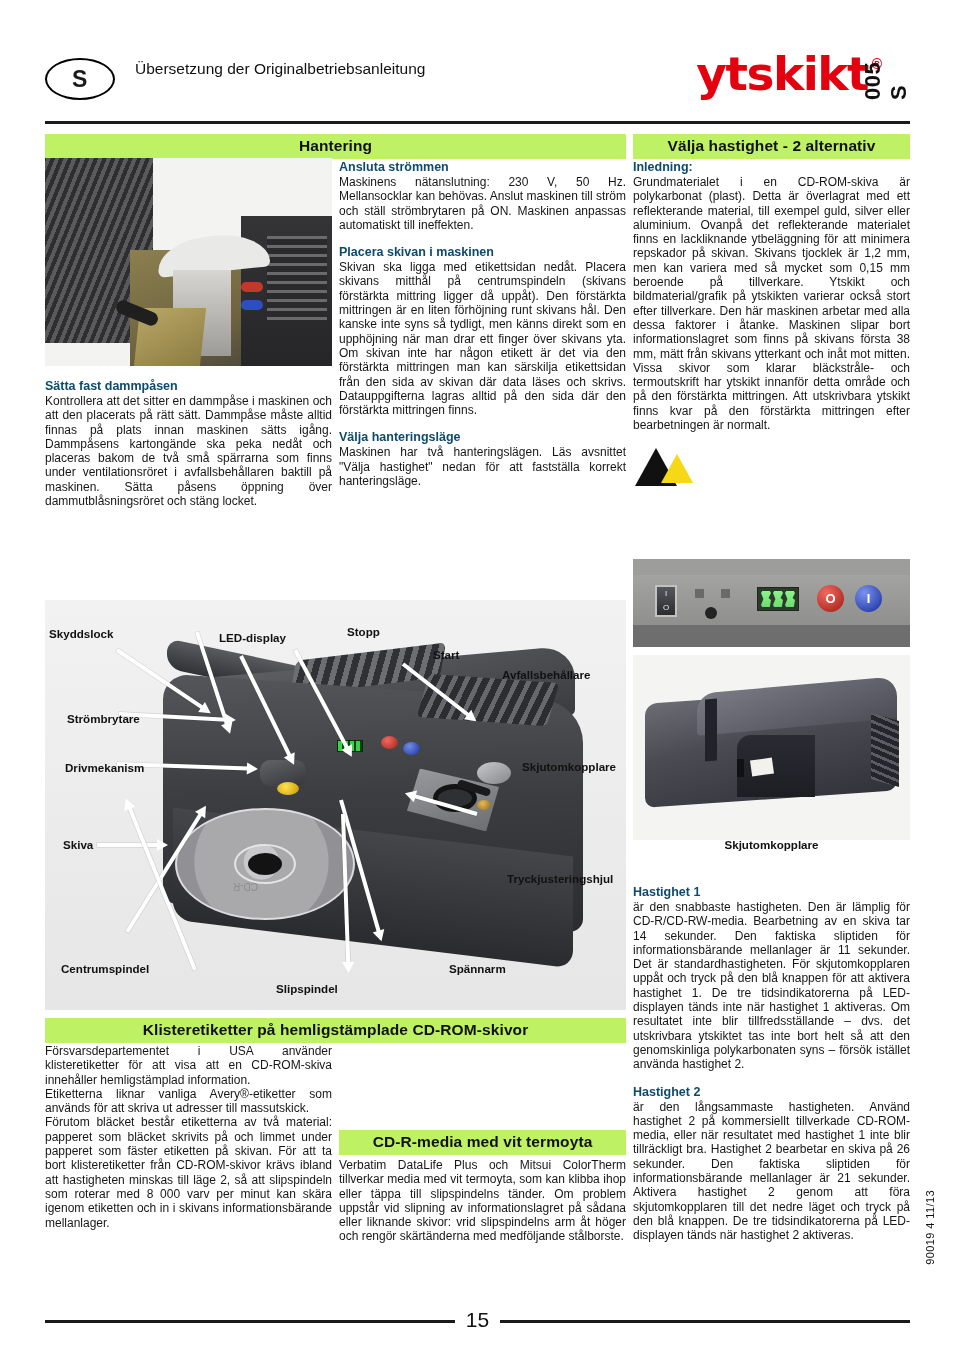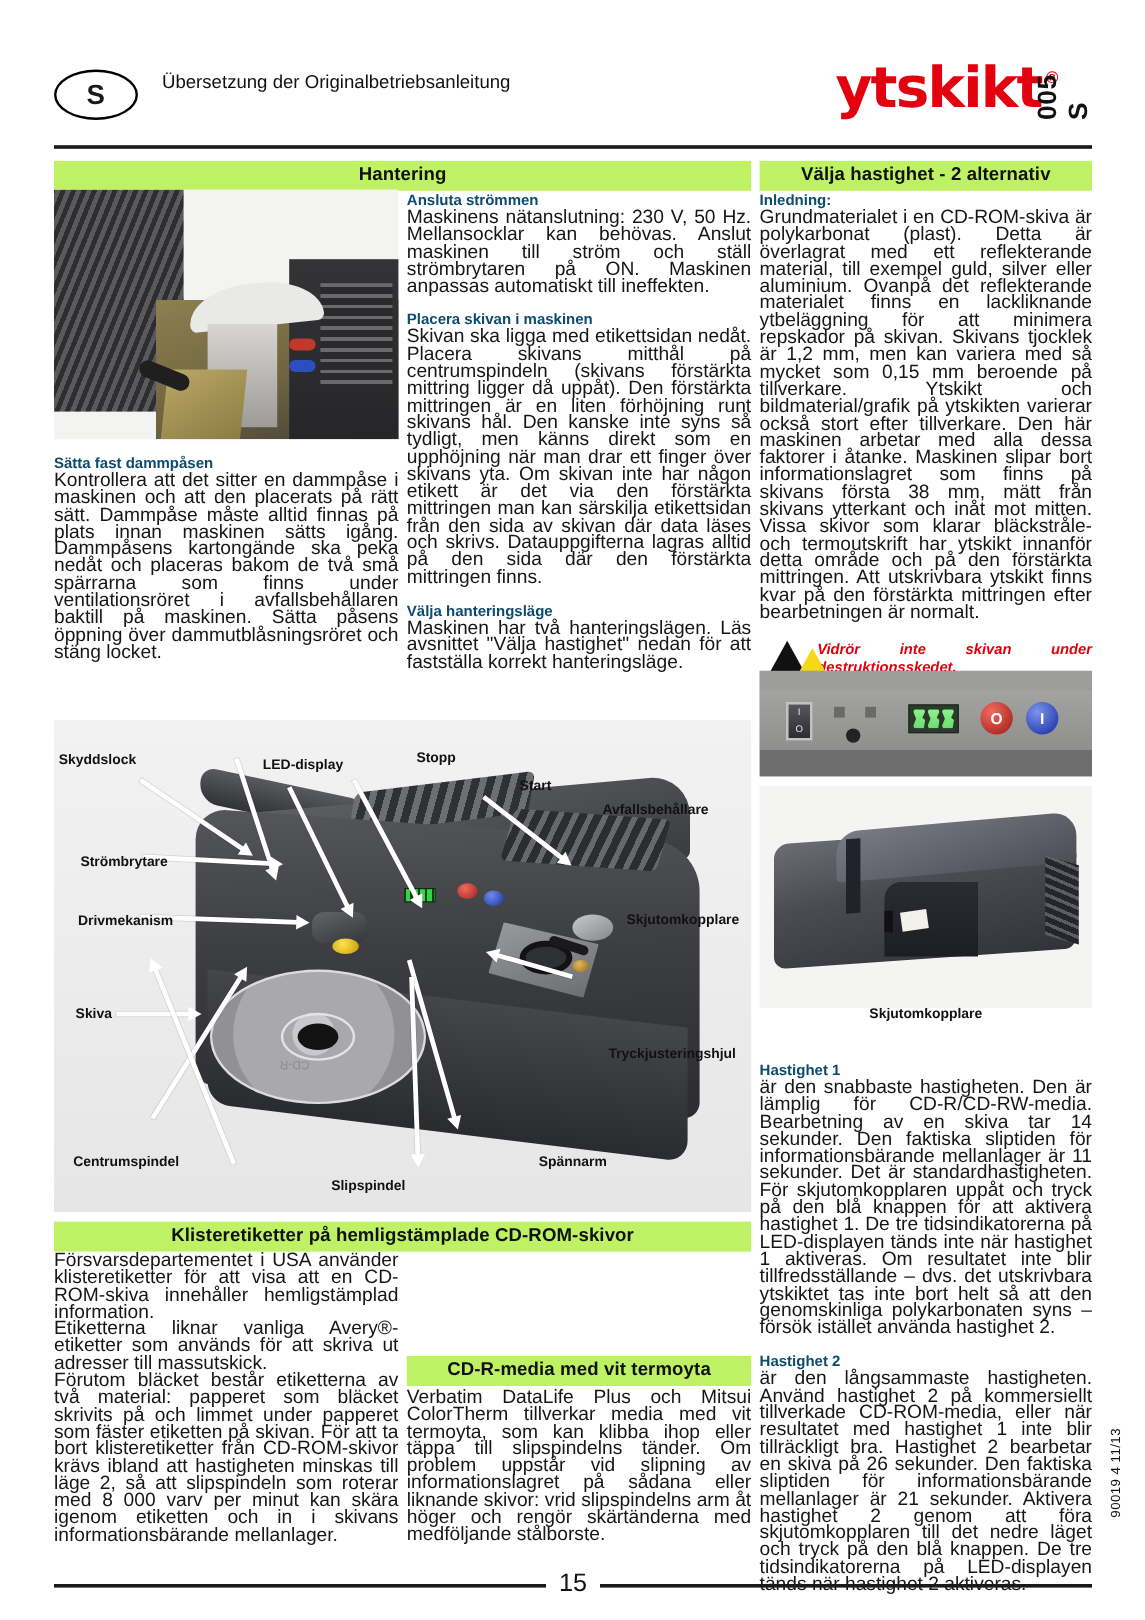--- a/index.html
+++ b/index.html
@@ -48,21 +48,21 @@
     padding: 3px 0 4px 0; letter-spacing: .1px;
   }
 
   
   .col { position: absolute; }
   .c-left  { left: 45px;  width: 287px; }
   .c-mid   { left: 339px; width: 287px; }
   .c-right { left: 633px; width: 277px; }
 
   p.body {
-    font-size: 16px; line-height: 14.3px;
+    font-size: 12px; line-height: 14.3px;
     text-align: justify; color: #161616; margin-bottom: 0;
   }
   h4.sub {
     font-size: 12.5px; font-weight: bold; line-height: 15px;
     color: #0c4a6e; margin: 0;
   }
   .gap { height: 13px; }
 
   
   .photo { position: relative; overflow: hidden; background: #eceae8; }
@@ -281,21 +281,20 @@
   </div>
 
   <div class="col c-right" style="top:160px;">
     <h4 class="sub">Inledning:</h4>
     <p class="body">Grundmaterialet i en CD-ROM-skiva är polykarbonat (plast). Detta är överlagrat med ett reflekterande material, till exempel guld, silver eller aluminium. Ovanpå det reflekterande materialet finns en lackliknande ytbeläggning för att minimera repskador på skivan. Skivans tjocklek är 1,2 mm, men kan variera med så mycket som 0,15 mm beroende på tillverkare. Ytskikt och bildmaterial/grafik på ytskikten varierar också stort efter tillverkare. Den här maskinen arbetar med alla dessa faktorer i åtanke. Maskinen slipar bort informationslagret som finns på skivans första 38 mm, mätt från skivans ytterkant och inåt mot mitten. Vissa skivor som klarar bläckstråle- och termoutskrift har ytskikt innanför detta område och på den förstärkta mittringen. Att utskrivbara ytskikt finns kvar på den förstärkta mittringen efter bearbetningen är normalt.</p>
     <div class="warn">
       <div class="warn-tri">
         <div class="warn-tri-in"></div>
       </div>
       <div class="warn-bang">!</div>
-      <div class="warn-txt">Vidrör inte skivan under destruktionsskedet.</div>
     </div>
   </div>
 
   <div class="photo photo3">
     <div class="p3-top"></div>
     <div class="p3-band"></div>
     <div class="p3-bottom"></div>
     <div class="p3-rocker">
       <span>I</span>
       <span>O</span>

